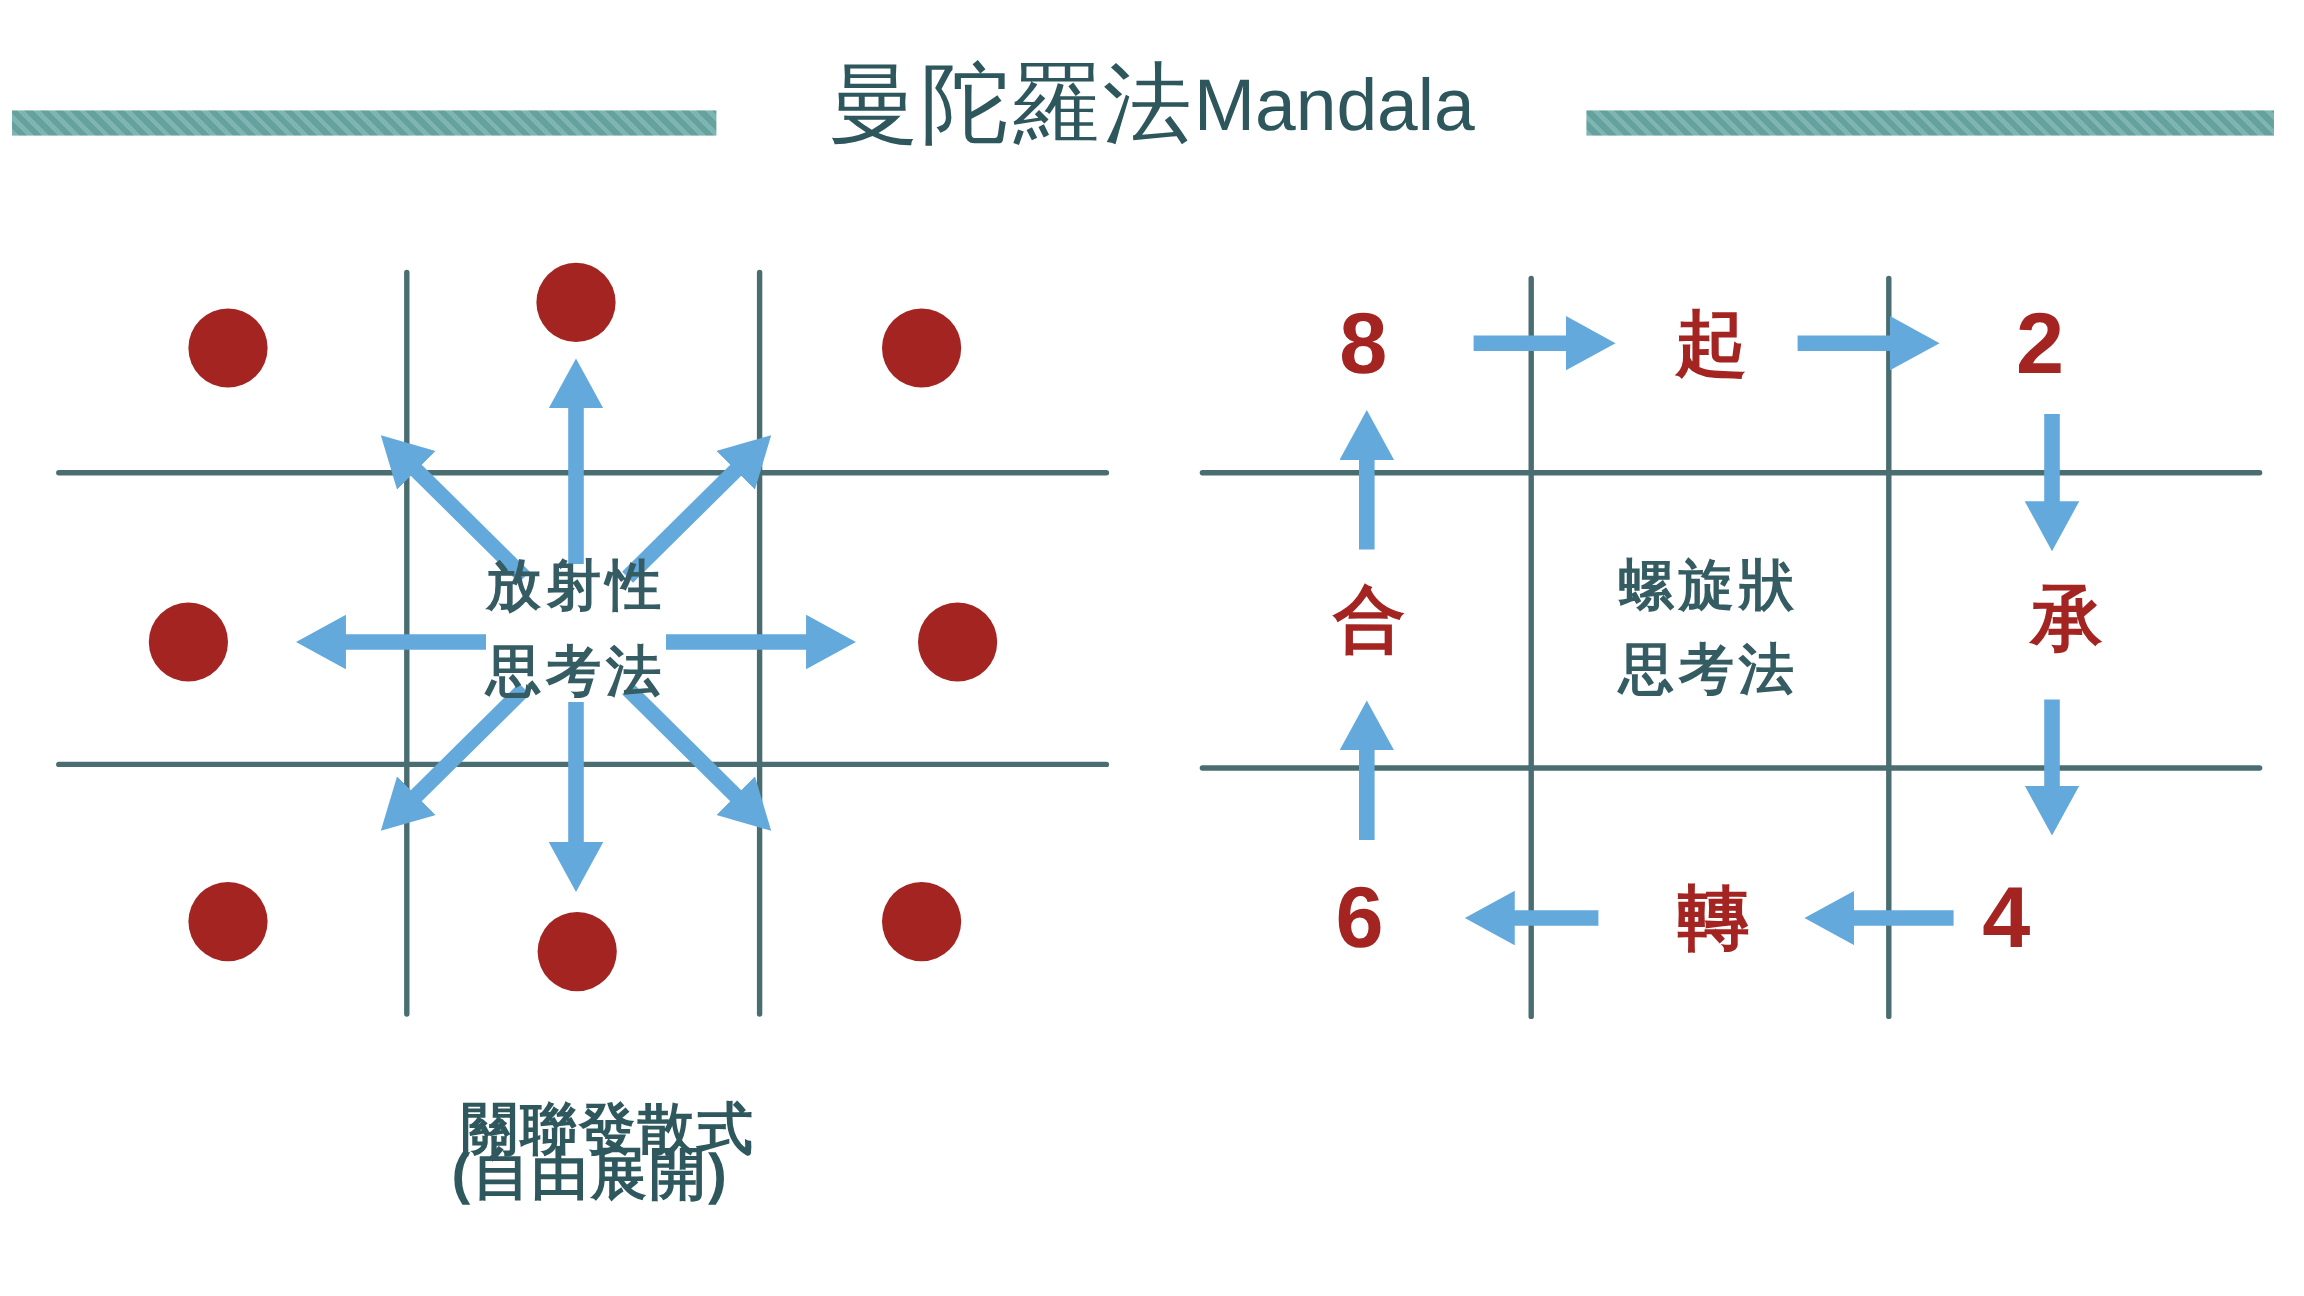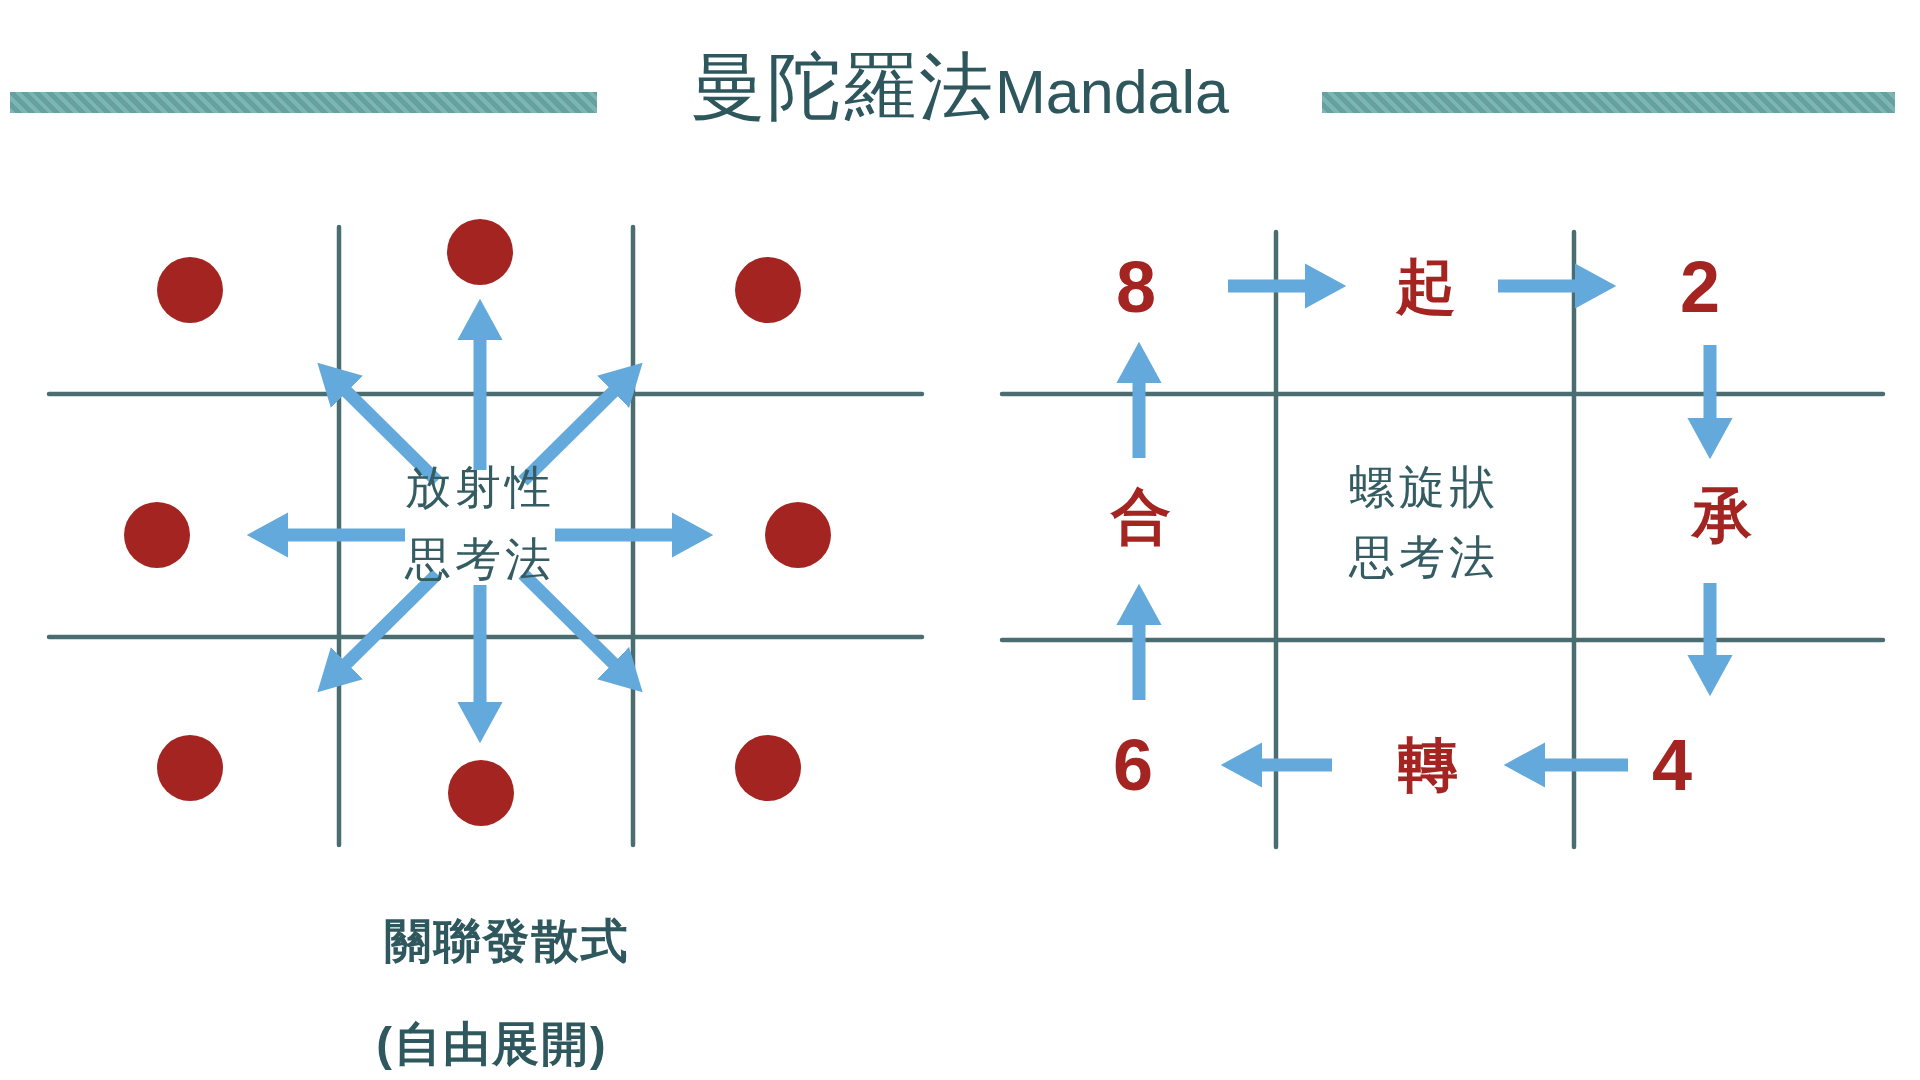--- a/index.html
+++ b/index.html
@@ -10,33 +10,33 @@
   
   .bar{
     position:absolute;top:92px;height:21px;
     background:repeating-linear-gradient(45deg,#7eb5b2 0 4px,#65a29f 4px 9px);
   }
   .bar-left{left:10px;width:587px;}
   .bar-right{left:1322px;width:573px;}
   
   .title-wrap{
     position:absolute;top:46px;left:50%;transform:translateX(-50%);
-    display:flex;align-items:flex-end;color:#2e575d;white-space:nowrap;
+    display:flex;align-items:center;color:#2e575d;white-space:nowrap;
   }
   .title-main{font-size:74px;font-weight:500;letter-spacing:2px;line-height:1.1;}
   .title-sub{font-size:61px;font-weight:400;}
   
   .dot{
     position:absolute;width:66px;height:66px;border-radius:50%;
     background:#a32420;transform:translate(-50%,-50%);
   }
   
   .center-line{
     position:absolute;transform:translate(-50%,-50%);
-    color:#345c62;font-weight:400;font-size:46px;letter-spacing:4px;white-space:nowrap;
+    color:#345c62;font-weight:700;font-size:46px;letter-spacing:4px;white-space:nowrap;
   }
   
   .cell{
     position:absolute;transform:translate(-50%,-50%);
     color:#a32420;font-weight:700;white-space:nowrap;line-height:1;
   }
   .cell-cjk{font-size:60px;}
   .cell-digit{font-size:72px;font-weight:600;}
   
   .caption-line{
@@ -119,15 +119,15 @@
   <div class="cell cell-cjk" style="left:1141px;top:517px;">合</div>
   <div class="cell cell-cjk" style="left:1722px;top:516px;">承</div>
   <div class="cell cell-digit" style="left:1133px;top:765px;">6</div>
   <div class="cell cell-cjk" style="left:1428px;top:765px;">轉</div>
   <div class="cell cell-digit" style="left:1672px;top:765px;">4</div>
 
   <div class="center-line" style="left:1424px;top:488px;">螺旋狀</div>
   <div class="center-line" style="left:1424px;top:558px;">思考法</div>
 
   <div class="caption-line" style="left:492px;top:941px;margin-left:15px;">關聯發散式</div>
-  <div class="caption-line" style="left:492px;top:1044px;">(自由展開)</div>
+  <div class="caption-line" style="left:492px;top:979px;">(自由展開)</div>
 
 </div>
 
 </body></html>

